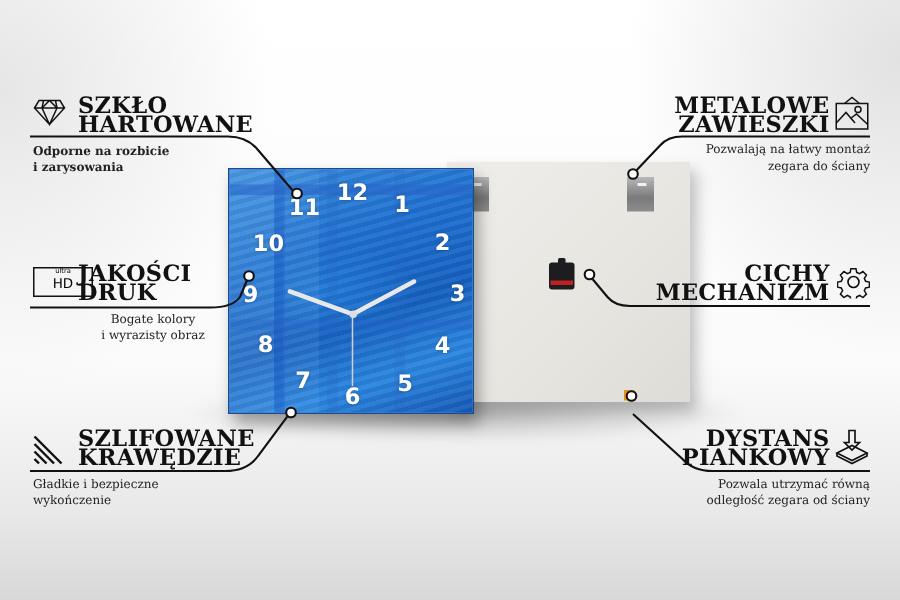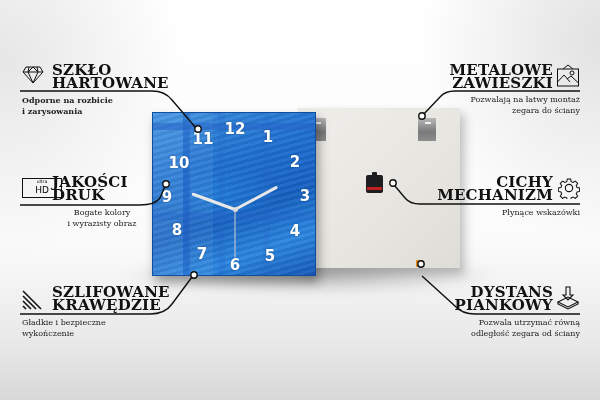--- a/index.html
+++ b/index.html
@@ -217,21 +217,20 @@
     <div class="title">CICHY</div>
     <div class="title">MECHANIZM</div>
   </div>
   <svg class="icon" style="right:0; top:1px;" width="22" height="22" viewBox="0 0 24 24">
     <g fill="none" stroke="#111" stroke-width="1.2">
       <path d="M10 1.5 h4 l0.6 3 l2.3 1 l2.6 -1.7 l2.8 2.8 l-1.7 2.6 l1 2.3 l3 0.6 v4 l-3 0.6 l-1 2.3 l1.7 2.6 l-2.8 2.8 l-2.6 -1.7 l-2.3 1 l-0.6 3 h-4 l-0.6 -3 l-2.3 -1 l-2.6 1.7 l-2.8 -2.8 l1.7 -2.6 l-1 -2.3 l-3 -0.6 v-4 l3 -0.6 l1 -2.3 l-1.7 -2.6 l2.8 -2.8 l2.6 1.7 l2.3 -1 Z" transform="scale(0.92) translate(1 1)"></path>
       <circle cx="12" cy="12" r="4"></circle>
     </g>
   </svg>
   <div class="desc" style="position:absolute; right:0; top:32px; text-align:right; width:170px;">
-    <div>Płynące wskazówki</div>
   </div>
 </div>
 
 <div class="callout" style="left:420px; top:286px; width:160px;">
   <div style="position:absolute; right:27px; top:0; text-align:right;">
     <div class="title">DYSTANS</div>
     <div class="title">PIANKOWY</div>
   </div>
   <svg class="icon" style="right:0; top:0;" width="24" height="24" viewBox="0 0 24 24">
     <g fill="none" stroke="#111" stroke-width="1.1">

